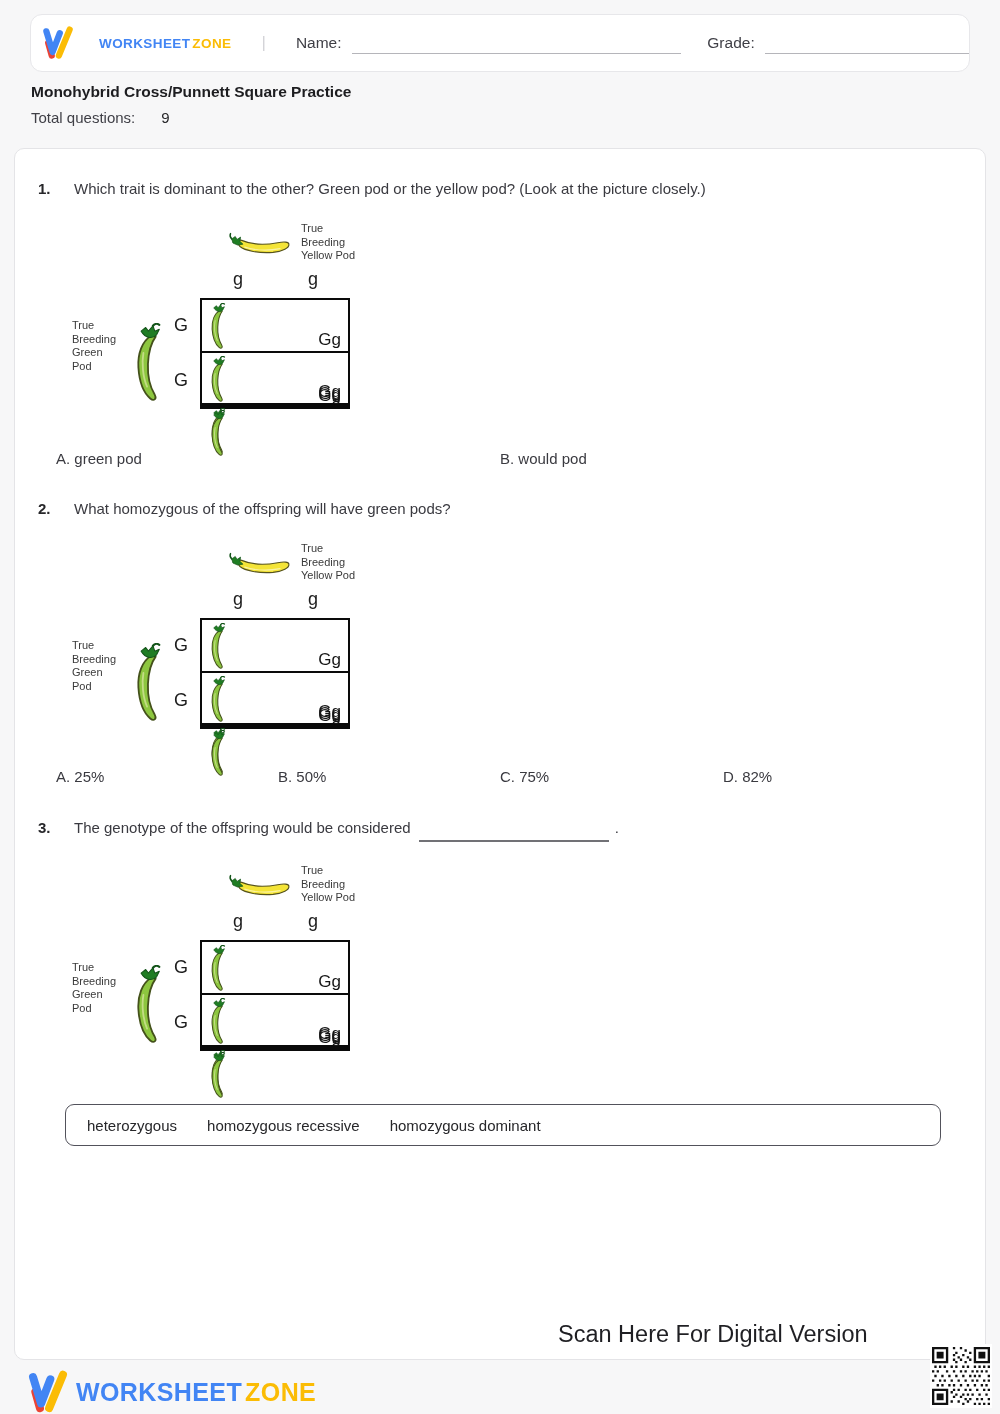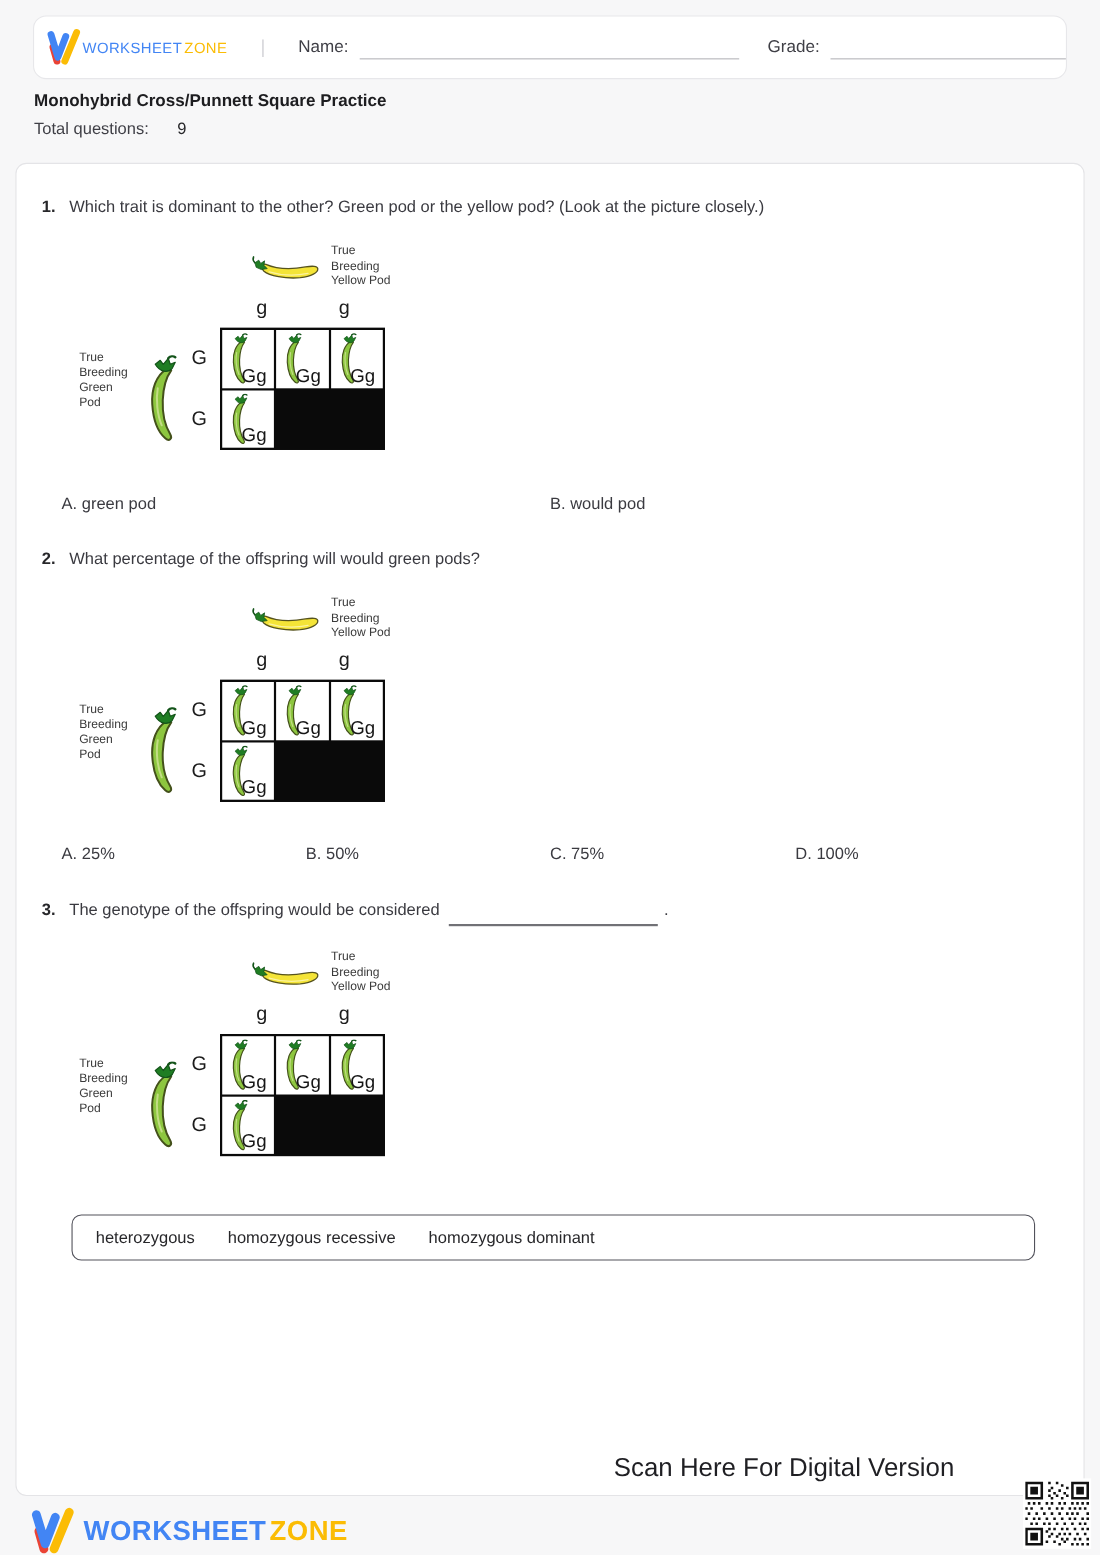--- a/index.html
+++ b/index.html
@@ -4,41 +4,41 @@
 <style>
   * { margin:0; padding:0; box-sizing:border-box; }
   html,body { width:1000px; height:1414px; }
   body { font-family:"Liberation Sans", sans-serif; background:#f7f7f8; position:relative; overflow:hidden; }
   .page { position:absolute; inset:0; }
 
   
   .topcard { position:absolute; left:30px; top:14px; width:940px; height:58px; background:#fff;
              border:1px solid #e7e7ea; border-radius:12px; display:flex; align-items:center; }
   .logo { display:flex; align-items:center; margin-left:10px; }
-  .logo-word { font-weight:400; font-size:13.5px; letter-spacing:.4px; }
+  .logo-word { font-weight:700; font-size:13.5px; letter-spacing:.4px;margin-left:24px; }
   .logo-word .w1 { color:#4285f4; }
   .logo-word .w2 { color:#fbbc05; margin-left:2px; }
   .hdr-sep { color:#d4d4d8; font-size:17px; margin-left:30px; font-weight:400; }
   .hdr-label { font-size:15.5px; color:#3f3f46; margin-left:30px; }
   .blankline { border-bottom:1px solid #b5b5ba; height:22px; }
   .name-line { width:368px; margin-left:10px; }
   .grade-label { margin-left:26px; }
   .grade-line { width:228px; margin-left:10px; }
 
   
   .title { position:absolute; left:31px; top:83px; font-size:15.5px; font-weight:700; color:#1d1d20; }
   .total { position:absolute; left:31px; top:109px; font-size:15px; color:#3f3f46; }
   .total .val { margin-left:26px; color:#27272a; }
 
   
   .sheet { position:absolute; left:14px; top:148px; width:972px; height:1212px; background:#fff;
            border:1px solid #e4e4e7; border-radius:10px; }
   .qrow { position:absolute; left:23px; display:flex; font-size:15px; color:#3a3a40; line-height:20px; }
   .qnum { font-weight:700; color:#27272a; width:18px; flex:none; }
-  .qtext { margin-left:7px; }
+  .qtext { margin-left:18px; }
   .q1 { top:30px; } .q2 { top:350px; } .q3 { top:669px; }
   .q3blank { width:190px; height:24px; border-bottom:2px solid #717176; margin-left:8px; flex:none; }
   .q3dot { margin-left:6px; }
 
   .opts { position:absolute; left:41px; height:20px; font-size:15px; color:#3a3a40; width:900px; }
   .opts-q1 { top:301px; } .opts-q2 { top:619px; }
   .opt { position:absolute; top:0; white-space:nowrap; }
 
   
   .dslot { position:absolute; left:46px; width:360px; height:195px; }
@@ -47,21 +47,21 @@
   .ypod { position:absolute; left:166px; top:8px; width:66px; height:32px; }
   .ylabel { position:absolute; left:240px; top:3px; font-size:11px; line-height:13.5px; color:#3a3a3a; }
   .ylabel span, .glabel span { display:block; }
   .gcol { position:absolute; top:50px; width:30px; text-align:center; font-size:18px; color:#1c1c1c; }
   .gc1 { left:162px; } .gc2 { left:237px; }
   .glabel { position:absolute; left:11px; top:100px; font-size:11px; line-height:13.5px; color:#3a3a3a; }
   .gpod-big { position:absolute; left:70px; top:104px; width:33px; height:80px; }
   .grow { position:absolute; left:108px; width:24px; text-align:center; font-size:18px; color:#1c1c1c; }
   .gr1 { top:96px; } .gr2 { top:151px; }
   .pgrid { position:absolute; left:139px; top:79px; width:150px; height:111px;
-           display:grid; grid-template-columns:1fr 1fr 1fr; grid-template-rows:1fr 1fr;
+           display:grid; grid-template-columns:1fr; grid-template-rows:1fr 1fr;
            border:2px solid #0a0a0a; background:#0a0a0a; grid-gap:2px; }
   .pcell { position:relative; background:#fff; }
   .cellpod { position:absolute; left:5px; top:3px; width:21px; height:47px; }
   .geno { position:absolute; right:7px; bottom:1px; font-size:17px; color:#161616; }
 
   
   .wordbank { position:absolute; left:50px; top:955px; width:876px; height:42px;
               border:1.5px solid #52525b; border-radius:9px; display:flex; align-items:center;
               padding-left:21px; font-size:15px; color:#27272a; }
   .wb-item { margin-right:30px; white-space:nowrap; }
@@ -177,21 +177,21 @@
     </div>
   </div>
 </div>
     <div class="opts opts-q1">
       <span class="opt" style="left:0">A. green pod</span>
       <span class="opt" style="left:444px">B. would pod</span>
     </div>
 
     <div class="qrow q2">
       <span class="qnum">2.</span>
-      <span class="qtext">What percentage of the offspring will would green pods?</span>
+      <span class="qtext">What homozygous of the offspring will have green pods?</span>
     </div>
     <div class="dslot d2">
   <div class="pdg">
     <svg class="ypod" viewBox="0 0 112 40">
             <use href="#yellow-pod"></use>
           </svg>
     <div class="ylabel">
       <span>True</span>
       <span>Breeding</span>
       <span>Yellow Pod</span>
@@ -234,21 +234,21 @@
               </svg>
         <span class="geno">Gg</span>
       </div>
     </div>
   </div>
 </div>
     <div class="opts opts-q2">
       <span class="opt" style="left:0">A. 25%</span>
       <span class="opt" style="left:222px">B. 50%</span>
       <span class="opt" style="left:444px">C. 75%</span>
-      <span class="opt" style="left:667px">D. 100%</span>
+      <span class="opt" style="left:667px">D. 82%</span>
     </div>
 
     <div class="qrow q3">
       <span class="qnum">3.</span>
       <span class="qtext">The genotype of the offspring would be considered</span>
       <div class="q3blank"></div>
       <span class="q3dot">.</span>
     </div>
     <div class="dslot d3">
   <div class="pdg">

